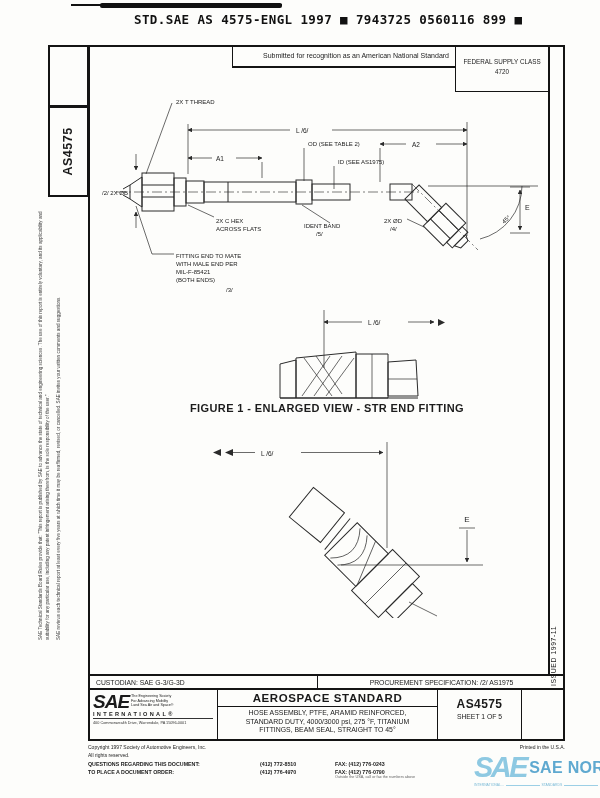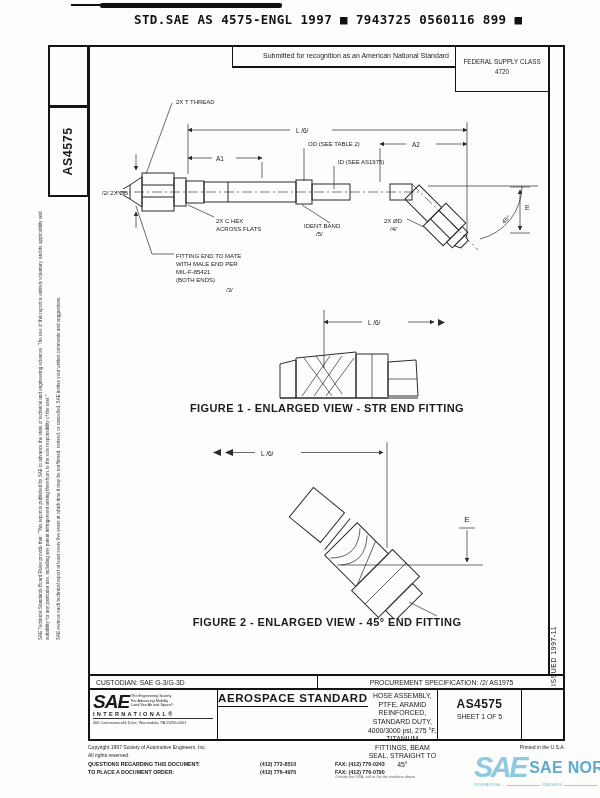--- a/index.html
+++ b/index.html
@@ -56,21 +56,21 @@
 
   
   .title-block{left:88px;top:690px;width:477px;height:51px;display:flex;}
   .tb-cell{box-sizing:border-box;border-right:1.5px solid #141414;}
   .logo-cell{width:130px;padding:3px 4px 2px 5px;}
   .sae-row{display:flex;align-items:flex-start;}
   .sae-big{font-size:19px;font-weight:900;font-style:italic;letter-spacing:-1px;line-height:0.9;}
   .sae-taglines{display:flex;flex-direction:column;font-size:3.7px;line-height:1.25;margin-left:2px;margin-top:1px;color:#222;}
   .sae-intl{font-size:5.6px;font-weight:bold;letter-spacing:2.3px;margin-top:0.5px;}
   .sae-addr{font-size:3.8px;border-top:1px solid #333;margin-top:1.5px;padding-top:1.5px;color:#333;}
-  .mid-cell{width:220px;display:flex;}
+  .mid-cell{width:220px;display:flex;flex-direction:column;}
   .aero-std{height:16px;border-bottom:1.5px solid #141414;display:flex;align-items:center;justify-content:center;
             font-size:11.5px;font-weight:bold;letter-spacing:0.6px;}
   .doc-title{flex:1;font-size:6.9px;line-height:1.25;text-align:center;padding-top:2px;}
   .num-cell{width:84px;text-align:center;padding-top:7px;}
   .num-big{font-size:12px;font-weight:bold;letter-spacing:0.4px;}
   .num-sheet{font-size:6.8px;margin-top:2px;}
   .end-cell{flex:1;border-right:none;}
 
   
   .copyright{left:88px;top:744px;font-size:5px;line-height:1.5;color:#222;}
@@ -253,21 +253,20 @@
       <path class="lw" d="M130,46 H168 V104 H130 Z"></path>
       <path class="lt" d="M149,46 V104"></path>
       <path class="lw" d="M168,56 H182 V94 H168 Z"></path>
     </g>
     <path class="lt" d="M146,127 H288"></path>
     <path class="lt" d="M214,164 L242,178"></path>
     <text x="272" y="84" font-size="8" text-anchor="middle">E</text>
     <path class="lt" d="M264,90 H280"></path>
     <path class="lt" d="M272,92 V124" marker-end="url(#ar3)"></path>
   </svg>
-  <div class="abs fig-caption cap2">FIGURE 2 - ENLARGED VIEW - 45° END FITTING</div>
 
   <div class="abs cust-row">
     <div class="cust-cell">CUSTODIAN: SAE G-3/G-3D</div>
     <div class="proc-cell">PROCUREMENT SPECIFICATION: /2/ AS1975</div>
   </div>
 
   <div class="abs title-block">
     <div class="tb-cell logo-cell">
       <div class="sae-row">
         <span class="sae-big">SAE</span>

